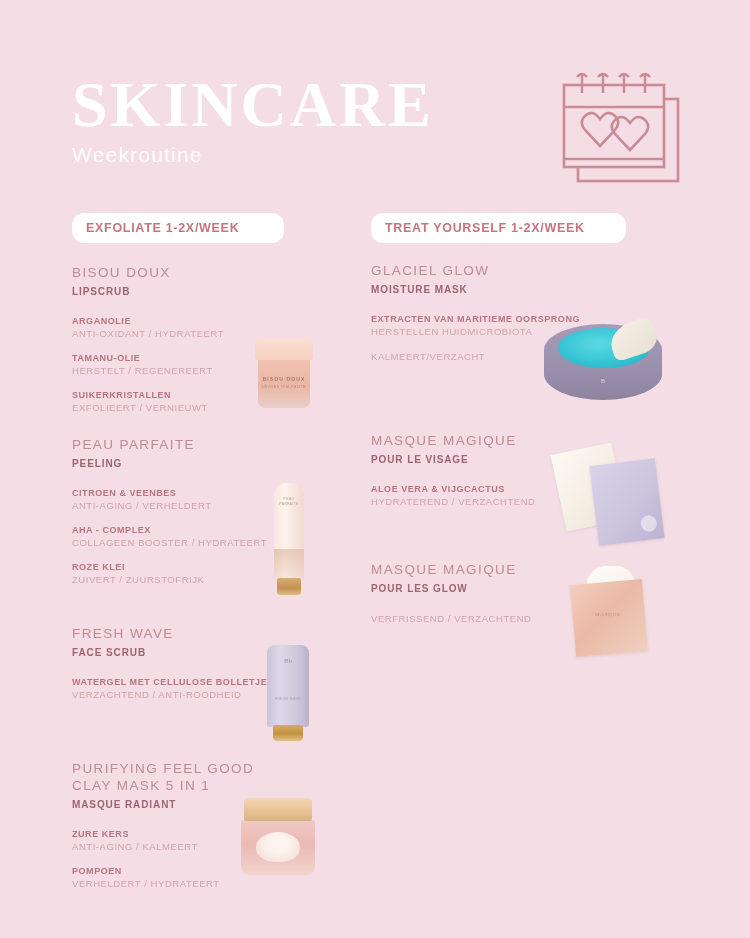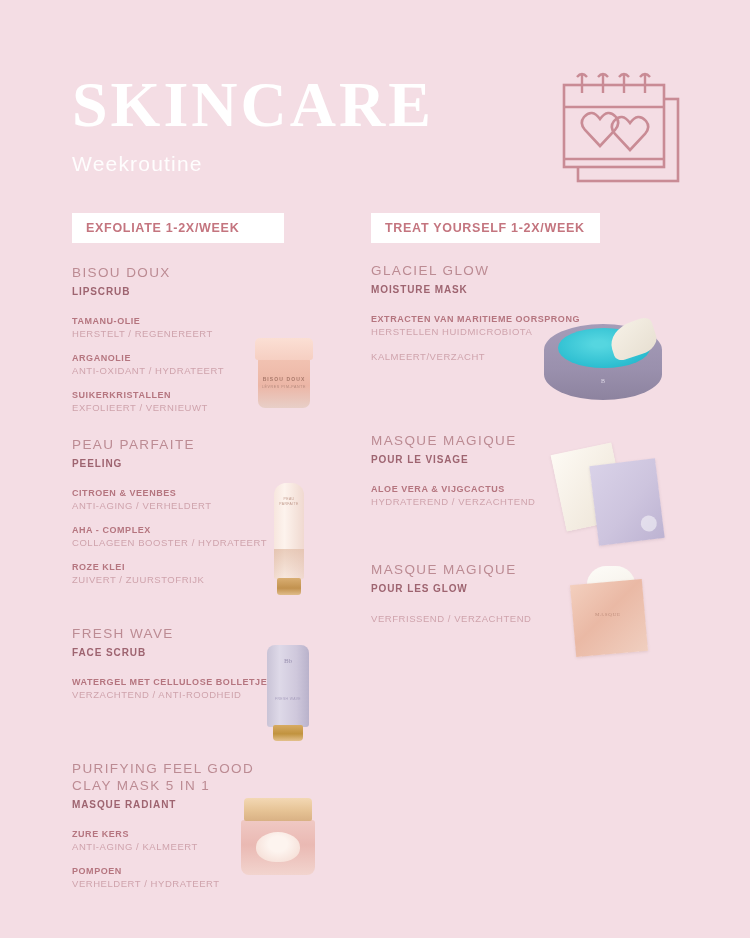--- a/index.html
+++ b/index.html
@@ -29,21 +29,21 @@
   .main-title {
     font-family: "Liberation Serif", serif;
     font-size: 64px;
     line-height: 62px;
     letter-spacing: 3px;
     color: #ffffff;
     font-weight: 700;
     white-space: nowrap;
   }
   .subtitle {
-    margin-top: 16px;
+    margin-top: 7px;
     font-size: 21px;
     letter-spacing: 1.2px;
     color: #ffffff;
     font-weight: 300;
     opacity: 0.95;
   }
 
   
   .calendar-icon {
     position: absolute;
@@ -55,30 +55,31 @@
 
   
   .section-header {
     position: absolute;
     background: #ffffff;
     height: 30px;
     display: flex;
     align-items: center;
     padding: 8px 14px;
     box-sizing: border-box;
+    border-radius: 12px;
   }
   .section-header span {
     font-size: 12.5px;
     font-weight: bold;
     letter-spacing: 0.7px;
     color: #c4757f;
     white-space: nowrap;
   }
   #sec-left  { left: 72px;  top: 213px; width: 212px; }
-  #sec-right { left: 371px; top: 213px; width: 229px; }
+  #sec-right { left: 371px; top: 213px; width: 255px; }
 
   
   .product {
     position: absolute;
     width: 300px;
   }
   .p-name {
     font-size: 13.5px;
     letter-spacing: 1.4px;
     color: #bc8b93;
@@ -299,26 +300,26 @@
   </div>
   <div class="section-header" id="sec-right">
     <span>TREAT YOURSELF 1-2X/WEEK</span>
   </div>
 
   <div class="product" style="left:72px; top:264px;">
     <div class="p-name">BISOU DOUX</div>
     <div class="p-type">LIPSCRUB</div>
     <div class="ing-list">
       <div class="ing">
+        <div class="ing-name">ARGANOLIE</div>
+        <div class="ing-benefit">ANTI-OXIDANT / HYDRATEERT</div>
+      </div>
+      <div class="ing">
         <div class="ing-name">TAMANU-OLIE</div>
         <div class="ing-benefit">HERSTELT / REGENEREERT</div>
-      </div>
-      <div class="ing">
-        <div class="ing-name">ARGANOLIE</div>
-        <div class="ing-benefit">ANTI-OXIDANT / HYDRATEERT</div>
       </div>
       <div class="ing">
         <div class="ing-name">SUIKERKRISTALLEN</div>
         <div class="ing-benefit">EXFOLIEERT / VERNIEUWT</div>
       </div>
     </div>
   </div>
   <div class="prod-img jar-bisou" style="left:253px; top:310px;">
     <div class="body"></div>
     <div class="lid"></div>

